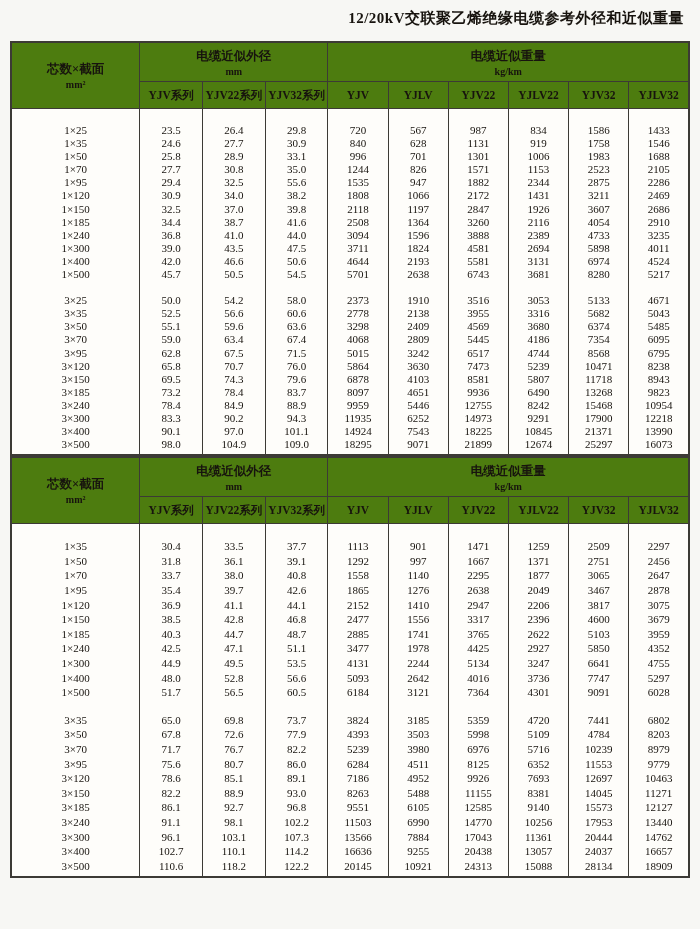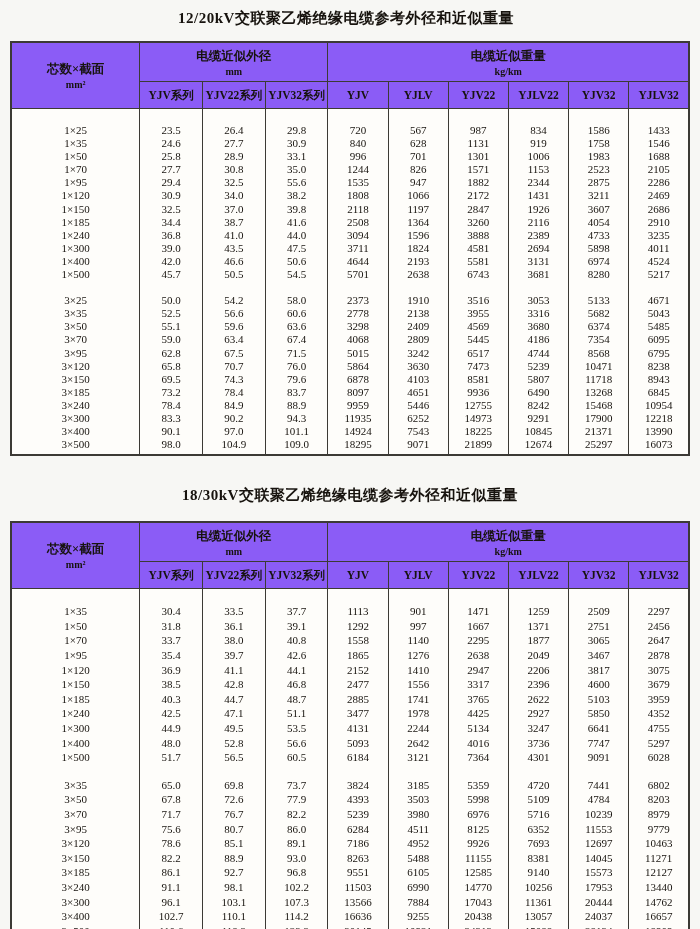--- a/index.html
+++ b/index.html
@@ -11,33 +11,33 @@
     font-family: "Liberation Serif", "DejaVu Serif", serif;
     overflow: hidden;
   }
   .tbl-title {
     margin: 0;
     text-align: center;
     font-size: 15px;
     font-weight: bold;
     letter-spacing: 0.5px;
   }
-  .t1-title { padding: 9px 8px 13px 0; }
+  .t1-title { padding: 9px 16px 13px 0; text-align: right; }
   .t2-title { padding: 30px 0 16px 0; }
   table.spec {
     width: 680px;
     margin: 0 auto;
     border-collapse: collapse;
     table-layout: fixed;
     background: #fefdfa;
     border: 2px solid #3c3a35;
   }
   table.spec thead th {
     border: 1px solid #3c3a35;
-    background: #8b5cf6;
+    background: #4d7c0f;
     font-weight: bold;
     padding: 1px 0;
     vertical-align: middle;
   }
   table.spec thead tr.top-row th { height: 36px; font-size: 12.5px; }
   table.spec thead tr.sub-row th { height: 26px; font-size: 11.5px; padding: 0; margin-top: 40px; }
   .group-unit { font-size: 10px; font-weight: bold; margin-top: 1px; }
   table.spec tbody td {
     border-left: 1px solid #3c3a35;
     border-right: 1px solid #3c3a35;
@@ -348,21 +348,21 @@
         <tr>
           <td>3×185</td>
           <td>73.2</td>
           <td>78.4</td>
           <td>83.7</td>
           <td>8097</td>
           <td>4651</td>
           <td>9936</td>
           <td>6490</td>
           <td>13268</td>
-          <td>6845</td>
+          <td>9823</td>
         </tr>
         <tr>
           <td>3×240</td>
           <td>78.4</td>
           <td>84.9</td>
           <td>88.9</td>
           <td>9959</td>
           <td>5446</td>
           <td>12755</td>
           <td>8242</td>
@@ -401,21 +401,20 @@
           <td>18295</td>
           <td>9071</td>
           <td>21899</td>
           <td>12674</td>
           <td>25297</td>
           <td>16073</td>
         </tr>
       </tbody>
   </table>
 
-  <h1 class="tbl-title t2-title">18/30kV交联聚乙烯绝缘电缆参考外径和近似重量</h1>
 
   <table class="spec" data-table="1">
     <colgroup>
       <col class="c-size">
         <col class="c-dia">
         <col class="c-dia">
         <col class="c-dia">
       <col class="c-wt">
         <col class="c-wt">
         <col class="c-wt">

